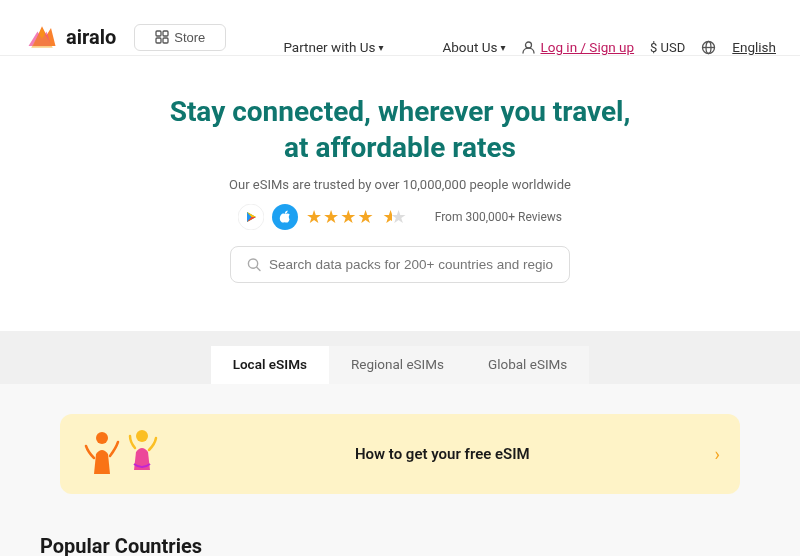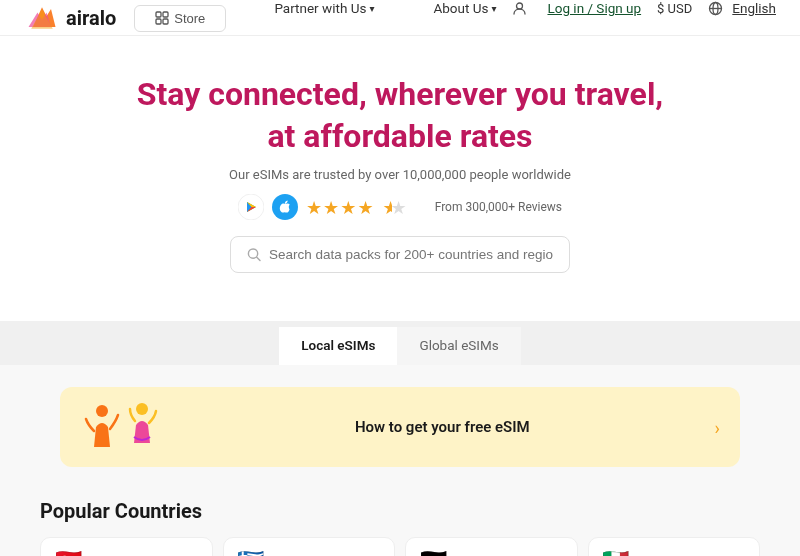--- a/index.html
+++ b/index.html
@@ -1,78 +1,78 @@
 <!DOCTYPE html>
 <html><head>
   <meta charset="utf-8">
   <style>
     * { box-sizing: border-box; margin: 0; padding: 0; }
     body { font-family: -apple-system, BlinkMacSystemFont, 'Segoe UI', Roboto, sans-serif; background: #fff; font-size: 14px; color: #333; }
 
     
     .navbar {
-      display: flex; align-items: flex-start; justify-content: space-between;
-      padding: 0 24px; height: 36px; border-bottom: 1px solid #eee;
+      display: flex; align-items: flex-end; justify-content: space-between;
+      padding: 0 24px; height: 56px; border-bottom: 1px solid #eee;
     }
     .nav-left { display: flex; align-items: center; gap: 18px; }
     .logo { display: flex; align-items: center; gap: 6px; font-size: 20px; font-weight: 700; color: #1a1a1a; text-decoration: none; }
     .logo-icon { width: 36px; height: 36px; }
     .store-btn {
       display: flex; align-items: center; gap: 5px;
       border: 1px solid #ddd; border-radius: 6px; padding: 5px 20px;
       cursor: pointer; font-size: 13px; color: #555; background: #fff;
     }
     .nav-right { display: flex; align-items: center; gap: 16px; }
     .nav-link {
       display: flex; align-items: center; gap: 3px;
       color: #333; font-size: 13.5px; cursor: pointer; text-decoration: none; margin-left: 43px;
     }
     .chevron-small { font-size: 10px; }
-    .login-btn { display: flex; align-items: center; gap: 20px; color: #14532d; font-size: 13.5px; cursor: pointer; text-decoration: underline; }
+    .login-btn { display: flex; align-items: center; gap: 4px; color: #be185d; font-size: 13.5px; cursor: pointer; text-decoration: underline; }
     .currency-btn { font-size: 13px; color: #333; cursor: pointer; }
-    .lang-btn { display: flex; align-items: center; gap: 9px; font-size: 13.5px; color: #333; cursor: pointer; }
+    .lang-btn { display: flex; align-items: center; gap: 16px; font-size: 13.5px; color: #333; cursor: pointer; }
 
     
     .hero { text-align: center; padding: 38px 20px 24px; background: #fff; }
-    .hero h1 { font-size: 32px; font-weight: 700; color: #be185d; line-height: 1.3; margin-bottom: 10px; }
+    .hero h1 { font-size: 28px; font-weight: 700; color: #0f766e; line-height: 1.3; margin-bottom: 10px; }
     .hero p { font-size: 13px; color: #666; margin-bottom: 12px; }
     .app-badges { display: flex; align-items: center; justify-content: center; gap: 8px; margin-bottom: 16px; }
     .apple-icon { width: 26px; height: 26px; background: #1da1f2; border-radius: 50%; display: flex; align-items: center; justify-content: center; color: #fff; font-size: 13px; }
     .stars { color: #f5a623; font-size: 18px; letter-spacing: 1px; }
     .reviews-text { font-size: 12px; color: #666; margin-left: 20px; }
 
     
     .search-container { display: flex; justify-content: center; margin-bottom: 24px; }
     .search-box {
       display: flex; align-items: center; gap: 8px;
       border: 1.5px solid #ddd; border-radius: 8px;
       padding: 10px 16px; width: 340px; background: #fff;
       cursor: text;
     }
     .search-box input {
       border: none; outline: none; font-size: 13.5px; color: #999; width: 100%; background: transparent;
     }
     .tab {
       padding: 10px 22px; font-size: 13.5px; color: #666; cursor: pointer;
-      border-bottom: 2px solid transparent; background: #f5f5f5;
+      border-bottom: 2px solid transparent; background: #f5f5f5; margin-top: 9px;
     }
     .tab.active {
       background: #fff; color: #1a1a1a; font-weight: 600;
       border-bottom: 2px solid transparent; border-radius: 0;
     }
     .tabs-wrapper {
       background: #f0f0f0; padding: 6px 0 0; display: flex; justify-content: center;
     }
 
     
     .promo-section { background: #f8f8f8; padding: 18px 40px 10px; }
     .promo-banner {
       background: #fef3c7; border-radius: 12px;
       display: flex; align-items: center; justify-content: space-between;
-      padding: 12px 20px; cursor: pointer; max-width: 680px; margin: 4px auto;
+      padding: 12px 20px; cursor: pointer; max-width: 680px; margin: 12px auto;
       position: relative; overflow: hidden;
     }
     .promo-text { font-size: 15px; font-weight: 600; color: #1a1a1a; flex: 1; text-align: center; }
     .promo-chevron { font-size: 18px; color: #f5a623; }
 
     
     .popular-section { padding: 18px 40px 20px; background: #f8f8f8; }
     .section-title { font-size: 20px; font-weight: 700; color: #1a1a1a; margin-bottom: 14px; }
     .countries-grid {
       display: grid; grid-template-columns: repeat(4, 1fr); gap: 10px;
@@ -178,20 +178,21 @@
         <circle cx="6.5" cy="6.5" r="5" stroke="#aaa" stroke-width="1.5"></circle>
         <line x1="10.5" y1="10.5" x2="14" y2="14" stroke="#aaa" stroke-width="1.5" stroke-linecap="round"></line>
       </svg>
       <input type="text" placeholder="Search data packs for 200+ countries and regions" style="">
     </div>
   </div>
 </section>
 
 <div class="tabs-wrapper">
   <div class="tab active">Local eSIMs</div>
+  <div class="tab">Regional eSIMs</div>
   <div class="tab">Global eSIMs</div>
 </div>
 
 <div class="promo-section">
   <div class="promo-banner">
     <div class="promo-people">
       <svg width="90" height="56" viewBox="0 0 90 56" fill="none" xmlns="http://www.w3.org/2000/svg">
 
         <circle cx="22" cy="12" r="6" fill="#f97316"></circle>
         <path d="M16 28 Q22 20 28 28 L30 48 L14 48 Z" fill="#f97316"></path>

